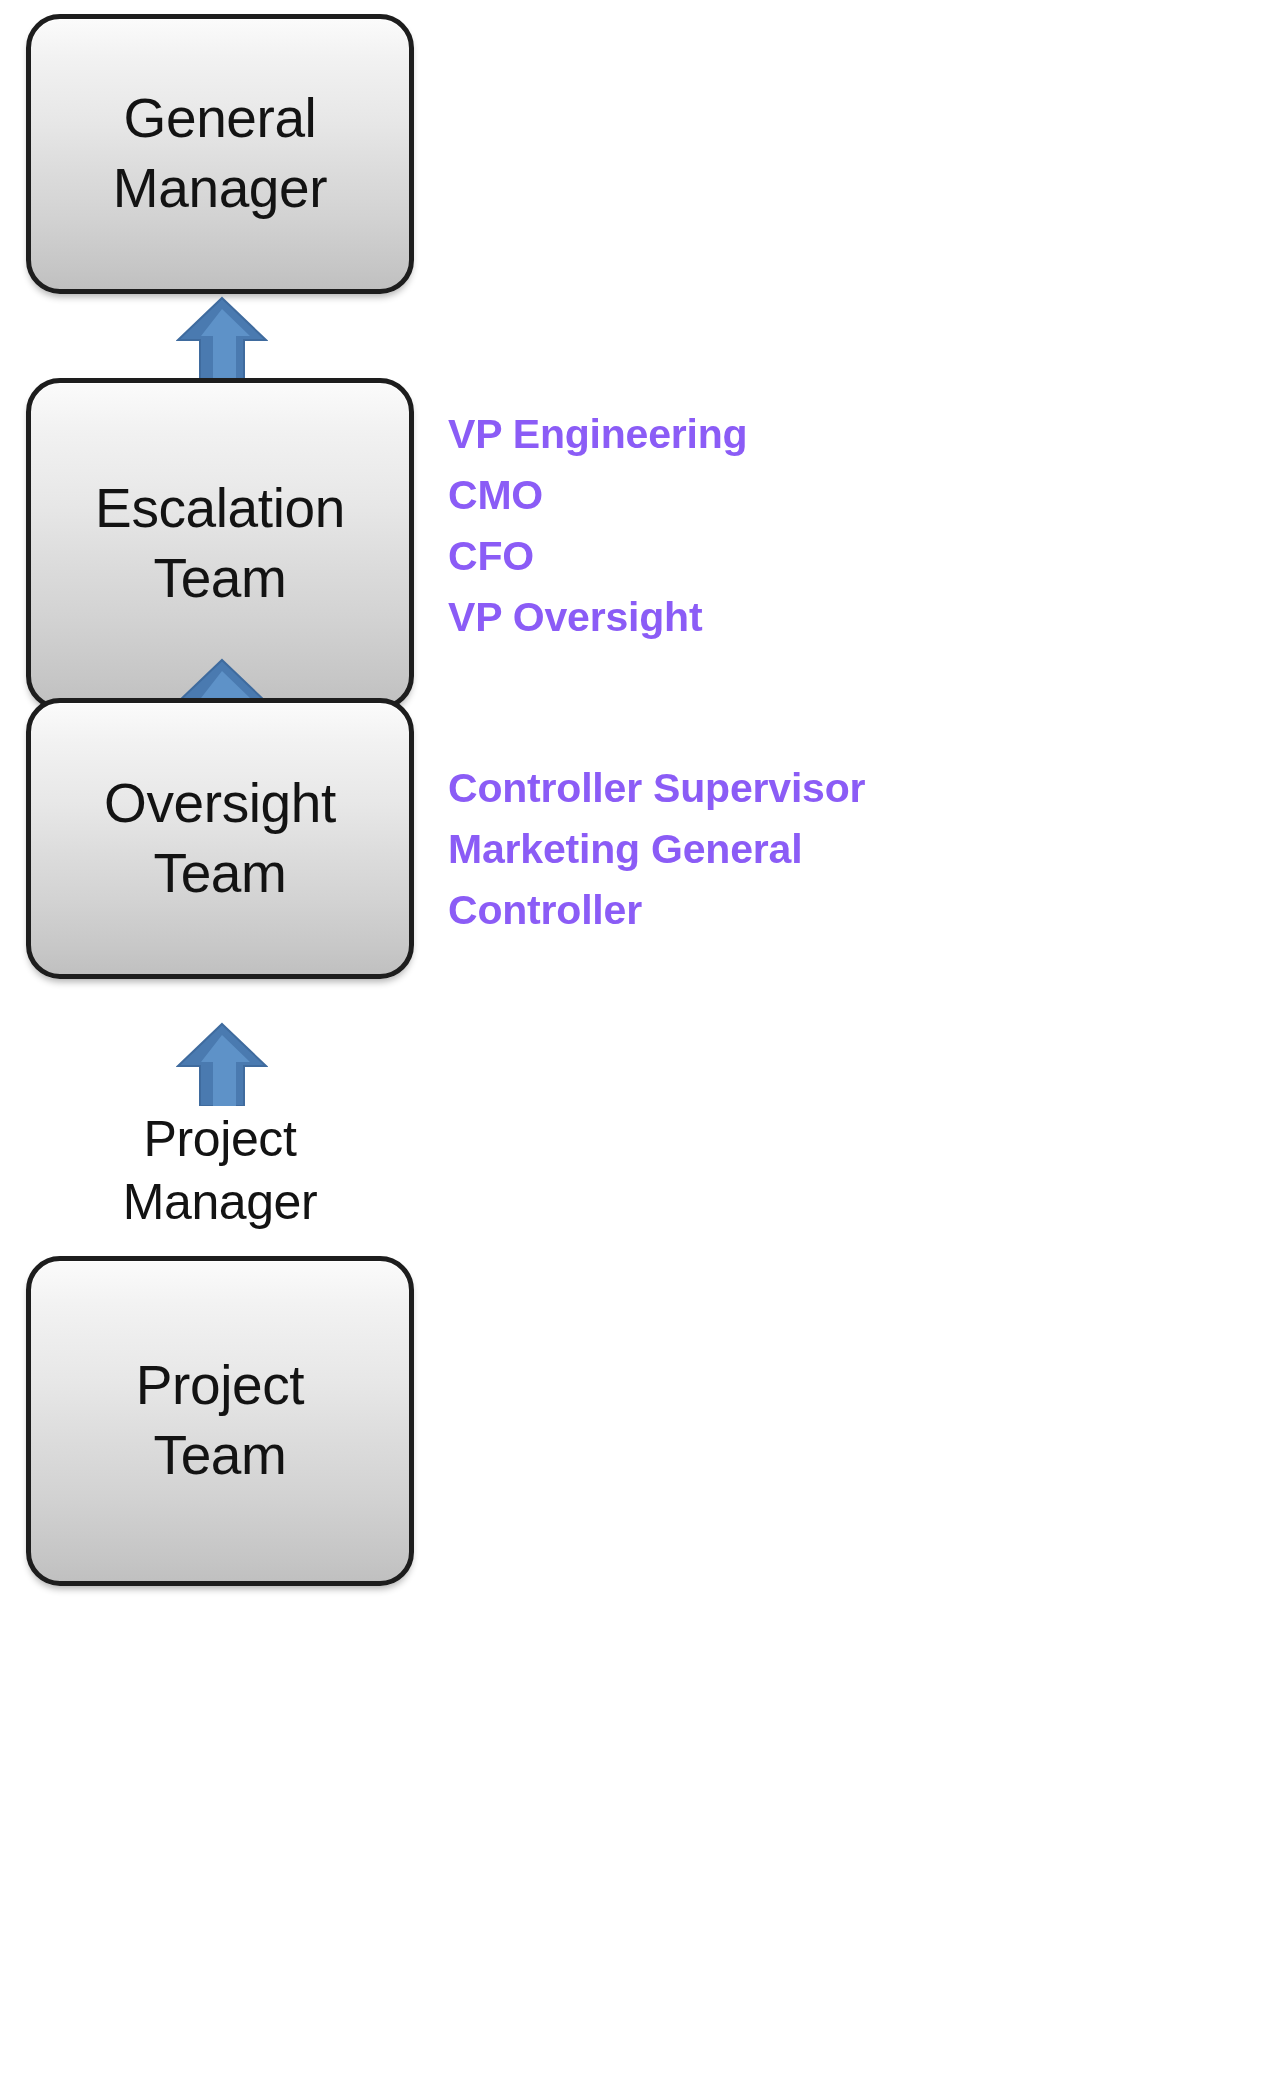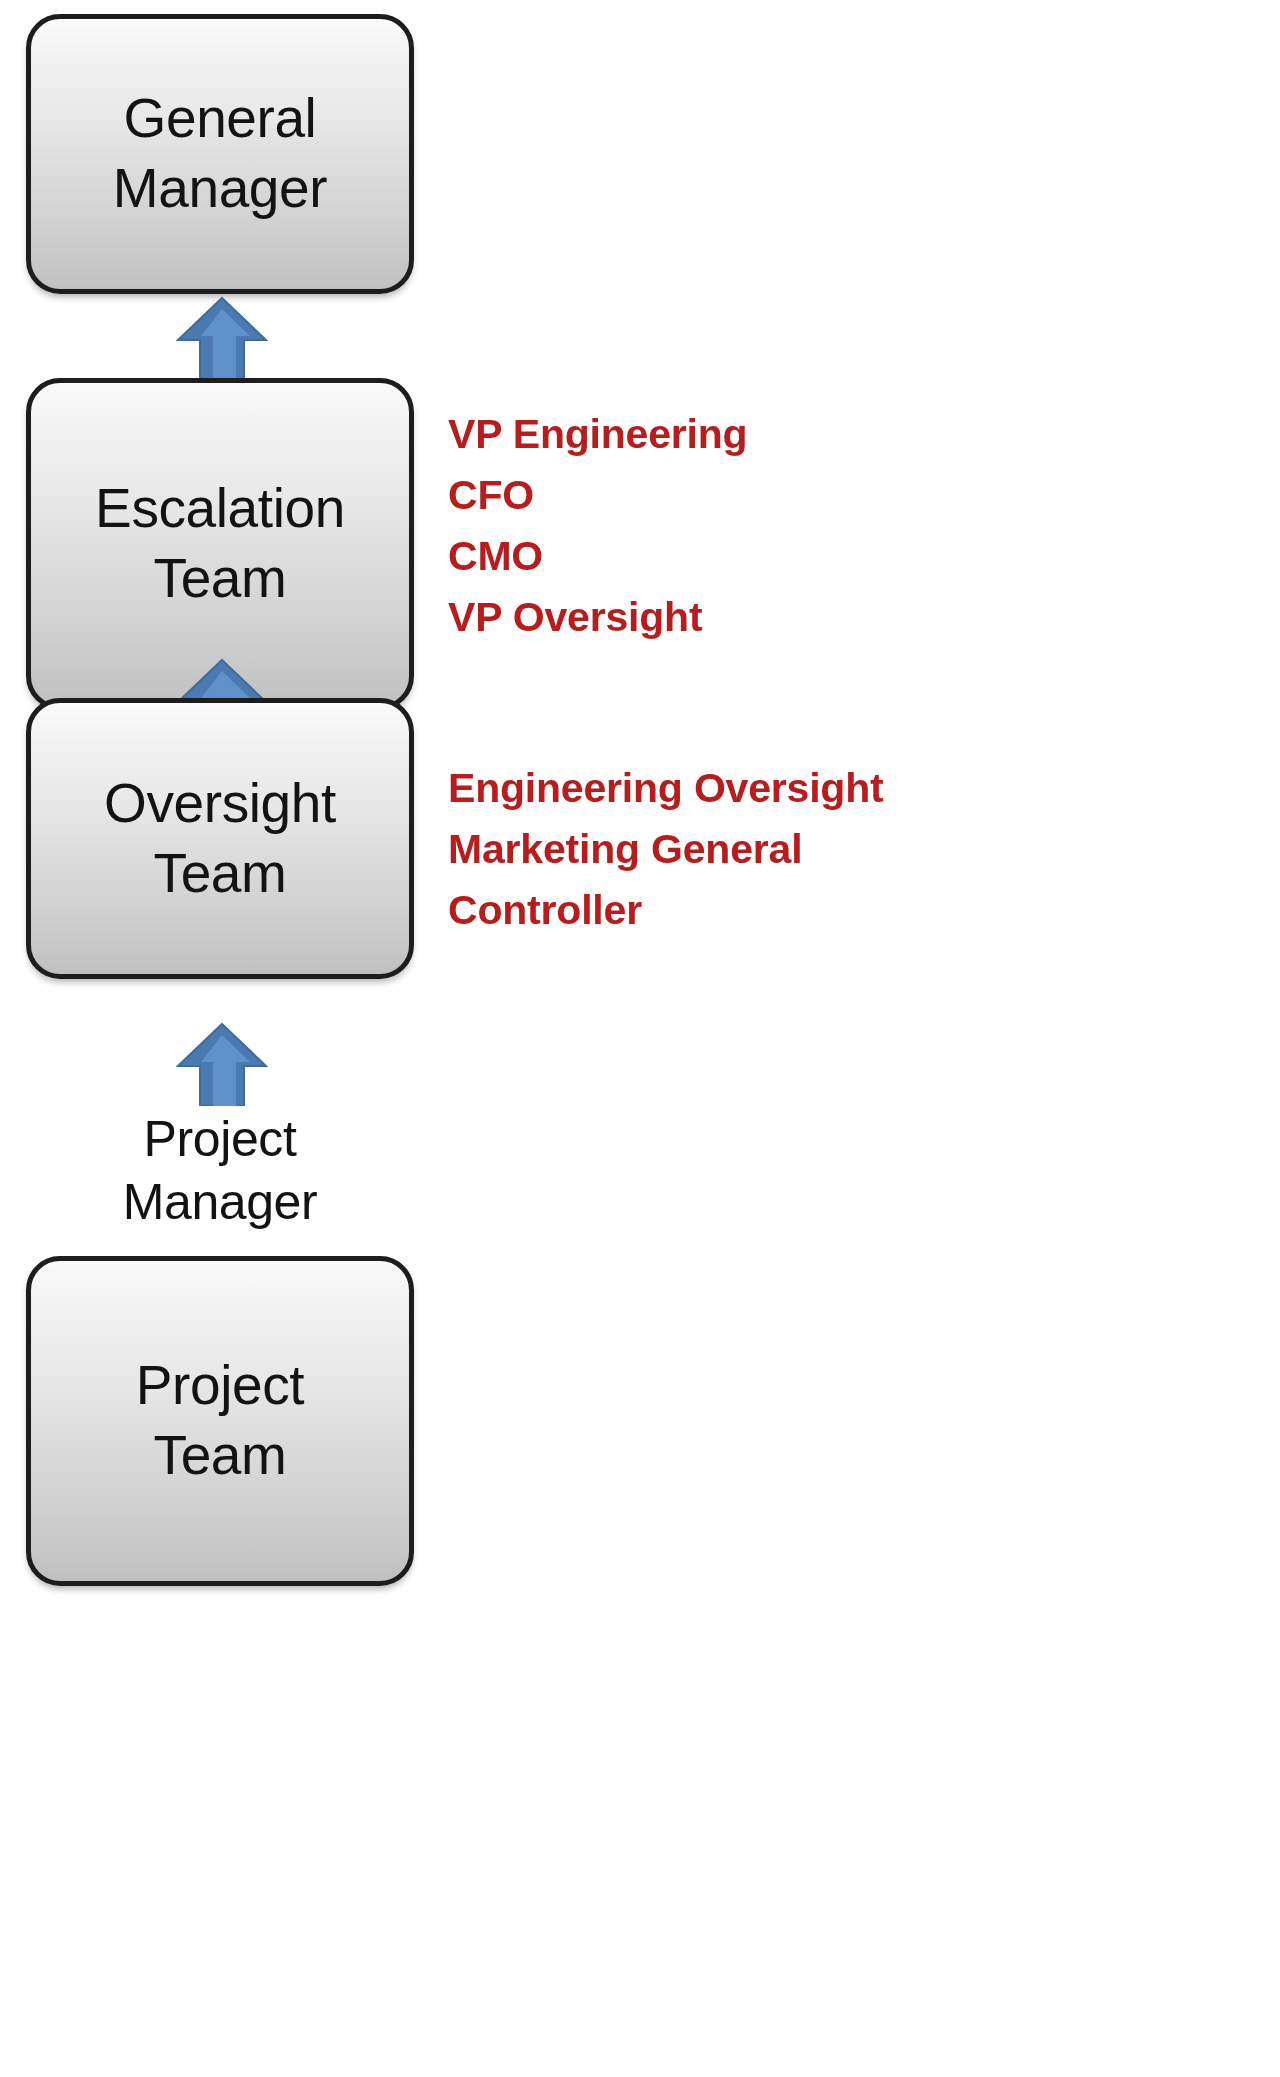--- a/index.html
+++ b/index.html
@@ -73,21 +73,21 @@
   .arrow-up svg { display: block; width: 100%; height: 100%; }
 
   #arrow-escalation-to-gm   { top: 296px;  height: 86px; }
   #arrow-oversight-to-esc   { top: 658px;  height: 84px; }
   #arrow-pm-to-oversight    { top: 1022px; height: 84px; }
 
   
   .member-list {
     position: absolute;
     left: 448px;
-    color: #b91c1c;
+    color: #8b5cf6;
     font-weight: 700;
     letter-spacing: -0.2px;
   }
   .member-item {
     font-size: 41px;
     line-height: 61px;
     white-space: nowrap;
   }
   #members-escalation { top: 404px; }
   #members-oversight  { top: 758px; }
@@ -120,39 +120,39 @@
     </svg>
   </div>
 
   <div class="node-box" id="box-escalation-team">
     <div class="node-line">Escalation</div>
     <div class="node-line">Team</div>
   </div>
 
   <div class="member-list" id="members-escalation">
     <div class="member-item">VP Engineering</div>
+    <div class="member-item">CMO</div>
     <div class="member-item">CFO</div>
-    <div class="member-item">CMO</div>
     <div class="member-item">VP Oversight</div>
   </div>
 
   <div class="arrow-up" id="arrow-oversight-to-esc">
     <svg viewBox="0 0 92 84" preserveAspectRatio="none" aria-hidden="true">
       <polygon points="46,2 90,44 68,44 68,84 24,84 24,44 2,44" fill="#4a7ab0" stroke="#3f6b9e" stroke-width="2"></polygon>
       <polygon points="46,13 74,40 60,40 60,84 37,84 37,40 25,40" fill="#5e92c8"></polygon>
     </svg>
   </div>
 
   <div class="node-box" id="box-oversight-team">
     <div class="node-line">Oversight</div>
     <div class="node-line">Team</div>
   </div>
 
   <div class="member-list" id="members-oversight">
-    <div class="member-item">Engineering Oversight</div>
+    <div class="member-item">Controller Supervisor</div>
     <div class="member-item">Marketing General</div>
     <div class="member-item">Controller</div>
   </div>
 
   <div class="arrow-up" id="arrow-pm-to-oversight">
     <svg viewBox="0 0 92 84" preserveAspectRatio="none" aria-hidden="true">
       <polygon points="46,2 90,44 68,44 68,84 24,84 24,44 2,44" fill="#4a7ab0" stroke="#3f6b9e" stroke-width="2"></polygon>
       <polygon points="46,13 74,40 60,40 60,84 37,84 37,40 25,40" fill="#5e92c8"></polygon>
     </svg>
   </div>

